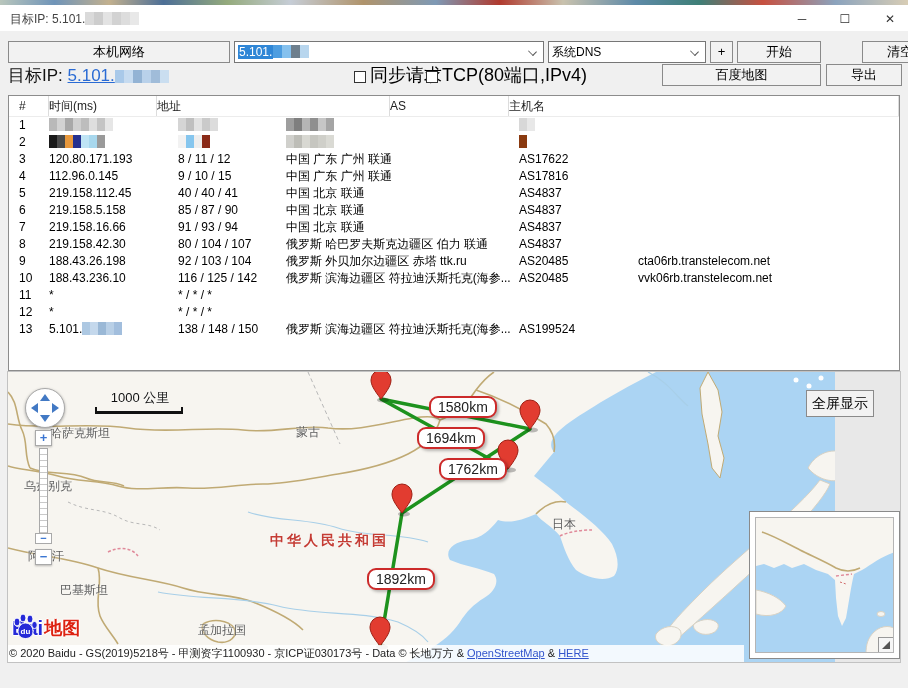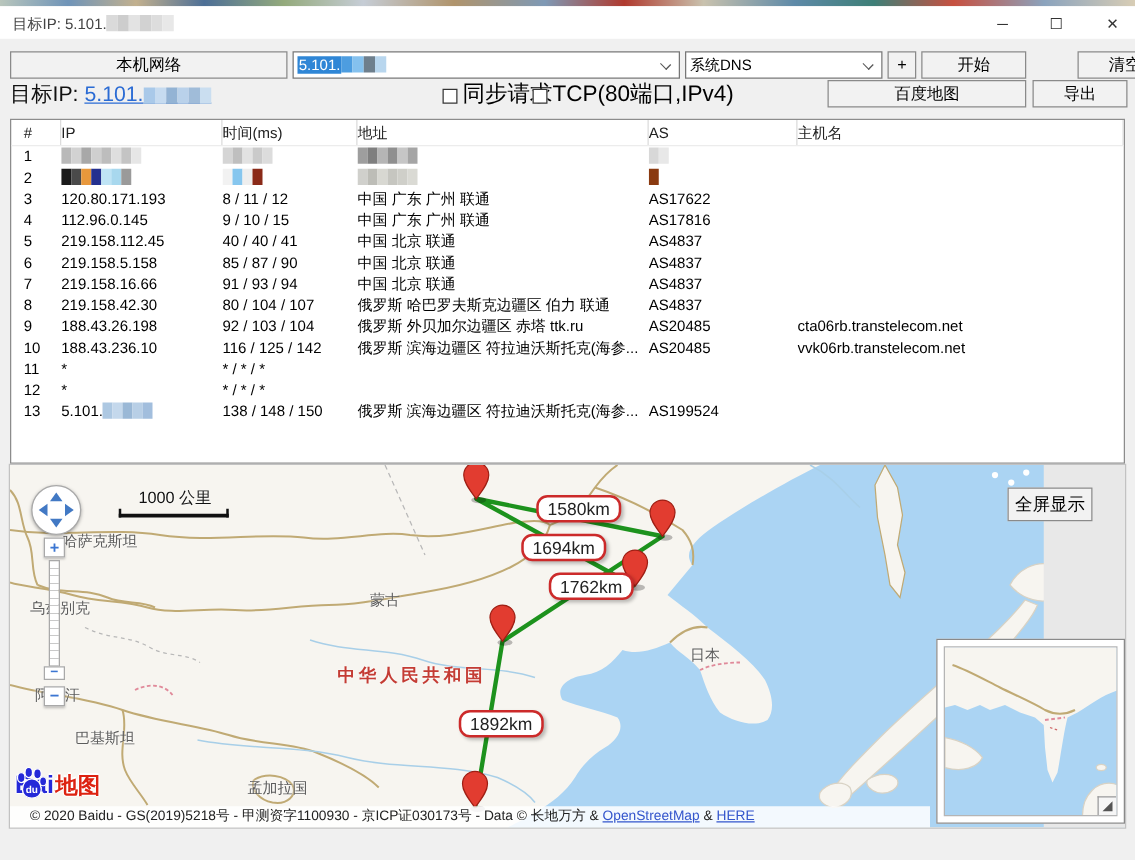--- a/index.html
+++ b/index.html
@@ -60,21 +60,21 @@
            font-size:13px;text-align:center;line-height:14px;box-shadow:0 1px 2px rgba(0,0,0,.25);}
   .ztrack{position:absolute;left:31px;top:76px;width:9px;height:86px;background:repeating-linear-gradient(to bottom,#ffffff 0 5px,#c9c9c9 5px 6px);border:1px solid #a9a9a9;}
   .zhandle{position:absolute;left:27px;top:161px;width:17px;height:11px;background:#fff;border:1px solid #a9a9a9;text-align:center;line-height:8px;color:#3b76d2;font-weight:bold;font-size:11px;}
   .scale{position:absolute;left:86px;top:17px;width:92px;text-align:center;font-size:13px;color:#111;text-shadow:0 0 2px #fff;}
   .scalebar{position:absolute;left:87px;top:35px;width:88px;height:7px;border-left:2px solid #111;border-right:2px solid #111;border-bottom:3px solid #111;}
   
   .logo{position:absolute;left:4px;top:241px;height:30px;display:flex;align-items:center;}
   .logo .bai{font-size:20px;font-weight:bold;color:#2529d8;text-shadow:-1px 0 #fff,1px 0 #fff,0 -1px #fff,0 1px #fff;}
   .logo .mapword{font-size:18px;font-weight:bold;color:#dd2211;text-shadow:-1px 0 #fff,1px 0 #fff,0 -1px #fff,0 1px #fff;margin-left:1px;}
   .attrib{position:absolute;left:0px;top:273px;width:736px;height:17px;background:rgba(255,255,255,.85);
-          font-size:11px;line-height:17px;color:#222;padding-left:16px;white-space:nowrap;overflow:hidden;}
+          font-size:11px;line-height:17px;color:#222;padding-left:1px;white-space:nowrap;overflow:hidden;}
   .attrib a{color:#3355cc;text-decoration:underline;}
   
   .inset{position:absolute;left:741px;top:139px;width:151px;height:148px;background:#fff;border:1px solid #8a8a8a;padding:5px;}
   .inset .frame{position:relative;width:139px;height:136px;border:1px solid #b5b5b5;overflow:hidden;}
   .inset-arrow{position:absolute;right:0;bottom:0;width:15px;height:15px;background:#f6f6f6;border-left:1px solid #999;border-top:1px solid #999;}
   .inset-arrow::after{content:"";position:absolute;right:3px;bottom:3px;width:0;height:0;border-left:8px solid transparent;border-bottom:8px solid #555;}
   
   .statusbar{position:absolute;left:0;top:664px;width:908px;height:24px;background:#f0f0f0;border-top:1px solid #d9d9d9;
              font-size:13px;color:#222;line-height:23px;padding-left:6px;border-bottom:1px solid #9a9a9a;}
 </style>
@@ -128,21 +128,20 @@
         </span></a>
   </div>
   <label class="checkbox" style="left:354px;top:64px;"><span class="box"></span><span>同步请求</span></label>
   <label class="checkbox" style="left:426px;top:64px;"><span class="box"></span><span>TCP(80端口,IPv4)</span></label>
   <div class="btn" style="left:662px;top:64px;width:159px;">百度地图</div>
   <div class="btn" style="left:826px;top:64px;width:76px;">导出</div>
 
   <div class="table">
     <div class="thead">
       <div class="tcell c-hop">#</div>
-      <div class="tcell c-ip">IP</div>
       <div class="tcell c-time">时间(ms)</div>
       <div class="tcell c-addr">地址</div>
       <div class="tcell c-as">AS</div>
       <div class="tcell c-host">主机名</div>
     </div>
     <div id="tbody">
         <div class="trow">
           <div class="tcell c-hop"><span>1</span></div>
           <div class="tcell c-ip"><span class="redact short">
               <i style="background: rgb(185, 185, 185);"></i>
@@ -341,21 +340,21 @@
         <path d="M150,220 C190,228 230,224 270,234 C310,244 350,238 390,250 C404,256 414,262 420,270"></path>
         <path d="M640,0 C660,10 668,24 680,34"></path>
       </g>
 
       <rect x="827" y="0" width="65" height="290" fill="#e8e8e8"></rect>
 
       <path d="M372,274 L394,141 L522,57 L373,27 L500,97" fill="none" stroke="#1d921d" stroke-width="3.5" stroke-linejoin="round"></path>
     </svg>
 
     <span class="maplabel" style="left:42px;top:53px;">哈萨克斯坦</span>
-    <span class="maplabel" style="left:288px;top:52px;margin-top:48px;">蒙古</span>
+    <span class="maplabel" style="left:288px;top:52px;">蒙古</span>
     <span class="maplabel" style="left:16px;top:106px;">乌兹别克</span>
     <span class="maplabel" style="left:20px;top:176px;">阿富汗</span>
     <span class="maplabel" style="left:52px;top:210px;">巴基斯坦</span>
     <span class="maplabel" style="left:190px;top:250px;">孟加拉国</span>
     <span class="maplabel" style="left:544px;top:144px;">日本</span>
     <span class="maplabel red" style="left:262px;top:160px;">中华人民共和国</span>
 
     <svg width="892" height="290" viewBox="0 0 892 290">
       <g>
         <ellipse cx="375" cy="28" rx="6" ry="2.5" fill="rgba(0,0,0,.25)"></ellipse>

